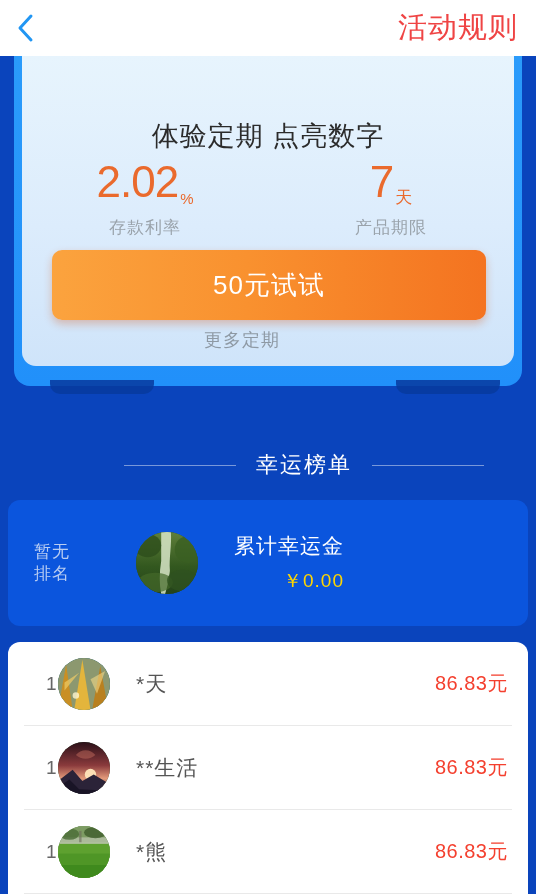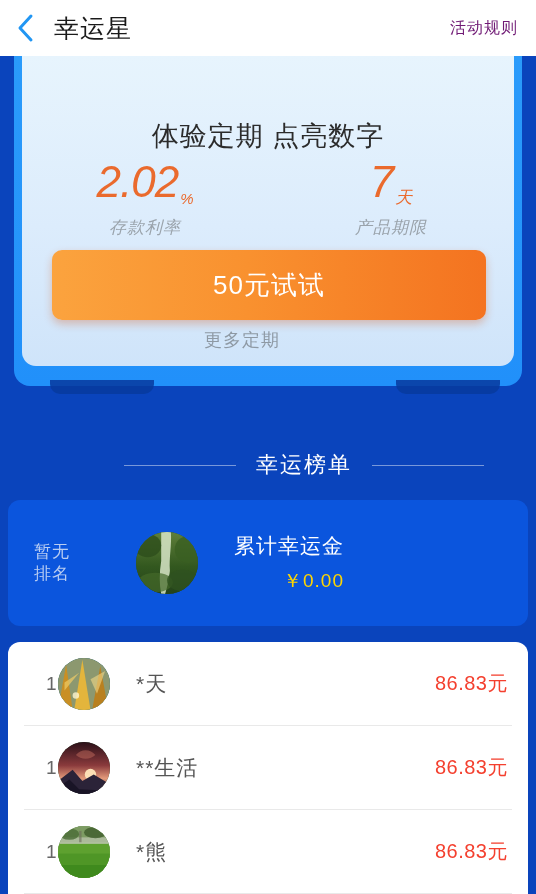--- a/index.html
+++ b/index.html
@@ -46,22 +46,22 @@
   .nav-back svg { display: block; }
   .nav-title {
     font-size: 25px;
     color: #1a1a1a;
     letter-spacing: 1px;
     margin-left: 6px;
     white-space: nowrap;
   }
   .nav-spacer { flex: 1; }
   .nav-action {
-    font-size: 16px;
-    color: #701a75;
+    font-size: 29px;
+    color: #ef4444;
     letter-spacing: 1px;
     white-space: nowrap;
     cursor: pointer;
   }
 
   
   .promo-frame {
     position: absolute;
     top: 56px;
     left: 14px;
@@ -138,21 +138,20 @@
     z-index: 12;
   }
 
   .stats {
     position: absolute;
     top: 160px;
     left: 22px;
     width: 492px;
     display: flex;
     z-index: 12;
-    font-style: italic;
   }
   .stat {
     flex: 1;
     text-align: center;
   }
   .stat-value {
     color: #ea6a2d;
     line-height: 1;
     white-space: nowrap;
   }
@@ -334,21 +333,20 @@
 <div class="screen">
 
   <div class="navbar">
     <div class="nav-back">
       <span>
         <svg width="20" height="32" viewBox="0 0 20 32" aria-hidden="true">
           <polyline points="15,4 4,16 15,28" fill="none" stroke="#2196f3" stroke-width="3" stroke-linecap="round" stroke-linejoin="round"></polyline>
         </svg>
       </span>
     </div>
-    <div class="nav-title">幸运星</div>
     <div class="nav-spacer"></div>
     <div class="nav-action">活动规则</div>
   </div>
 
   <div class="promo-frame">
     <div class="promo-frame-inner"></div>
   </div>
   <div class="frame-nub left"></div>
   <div class="frame-nub right"></div>
 

